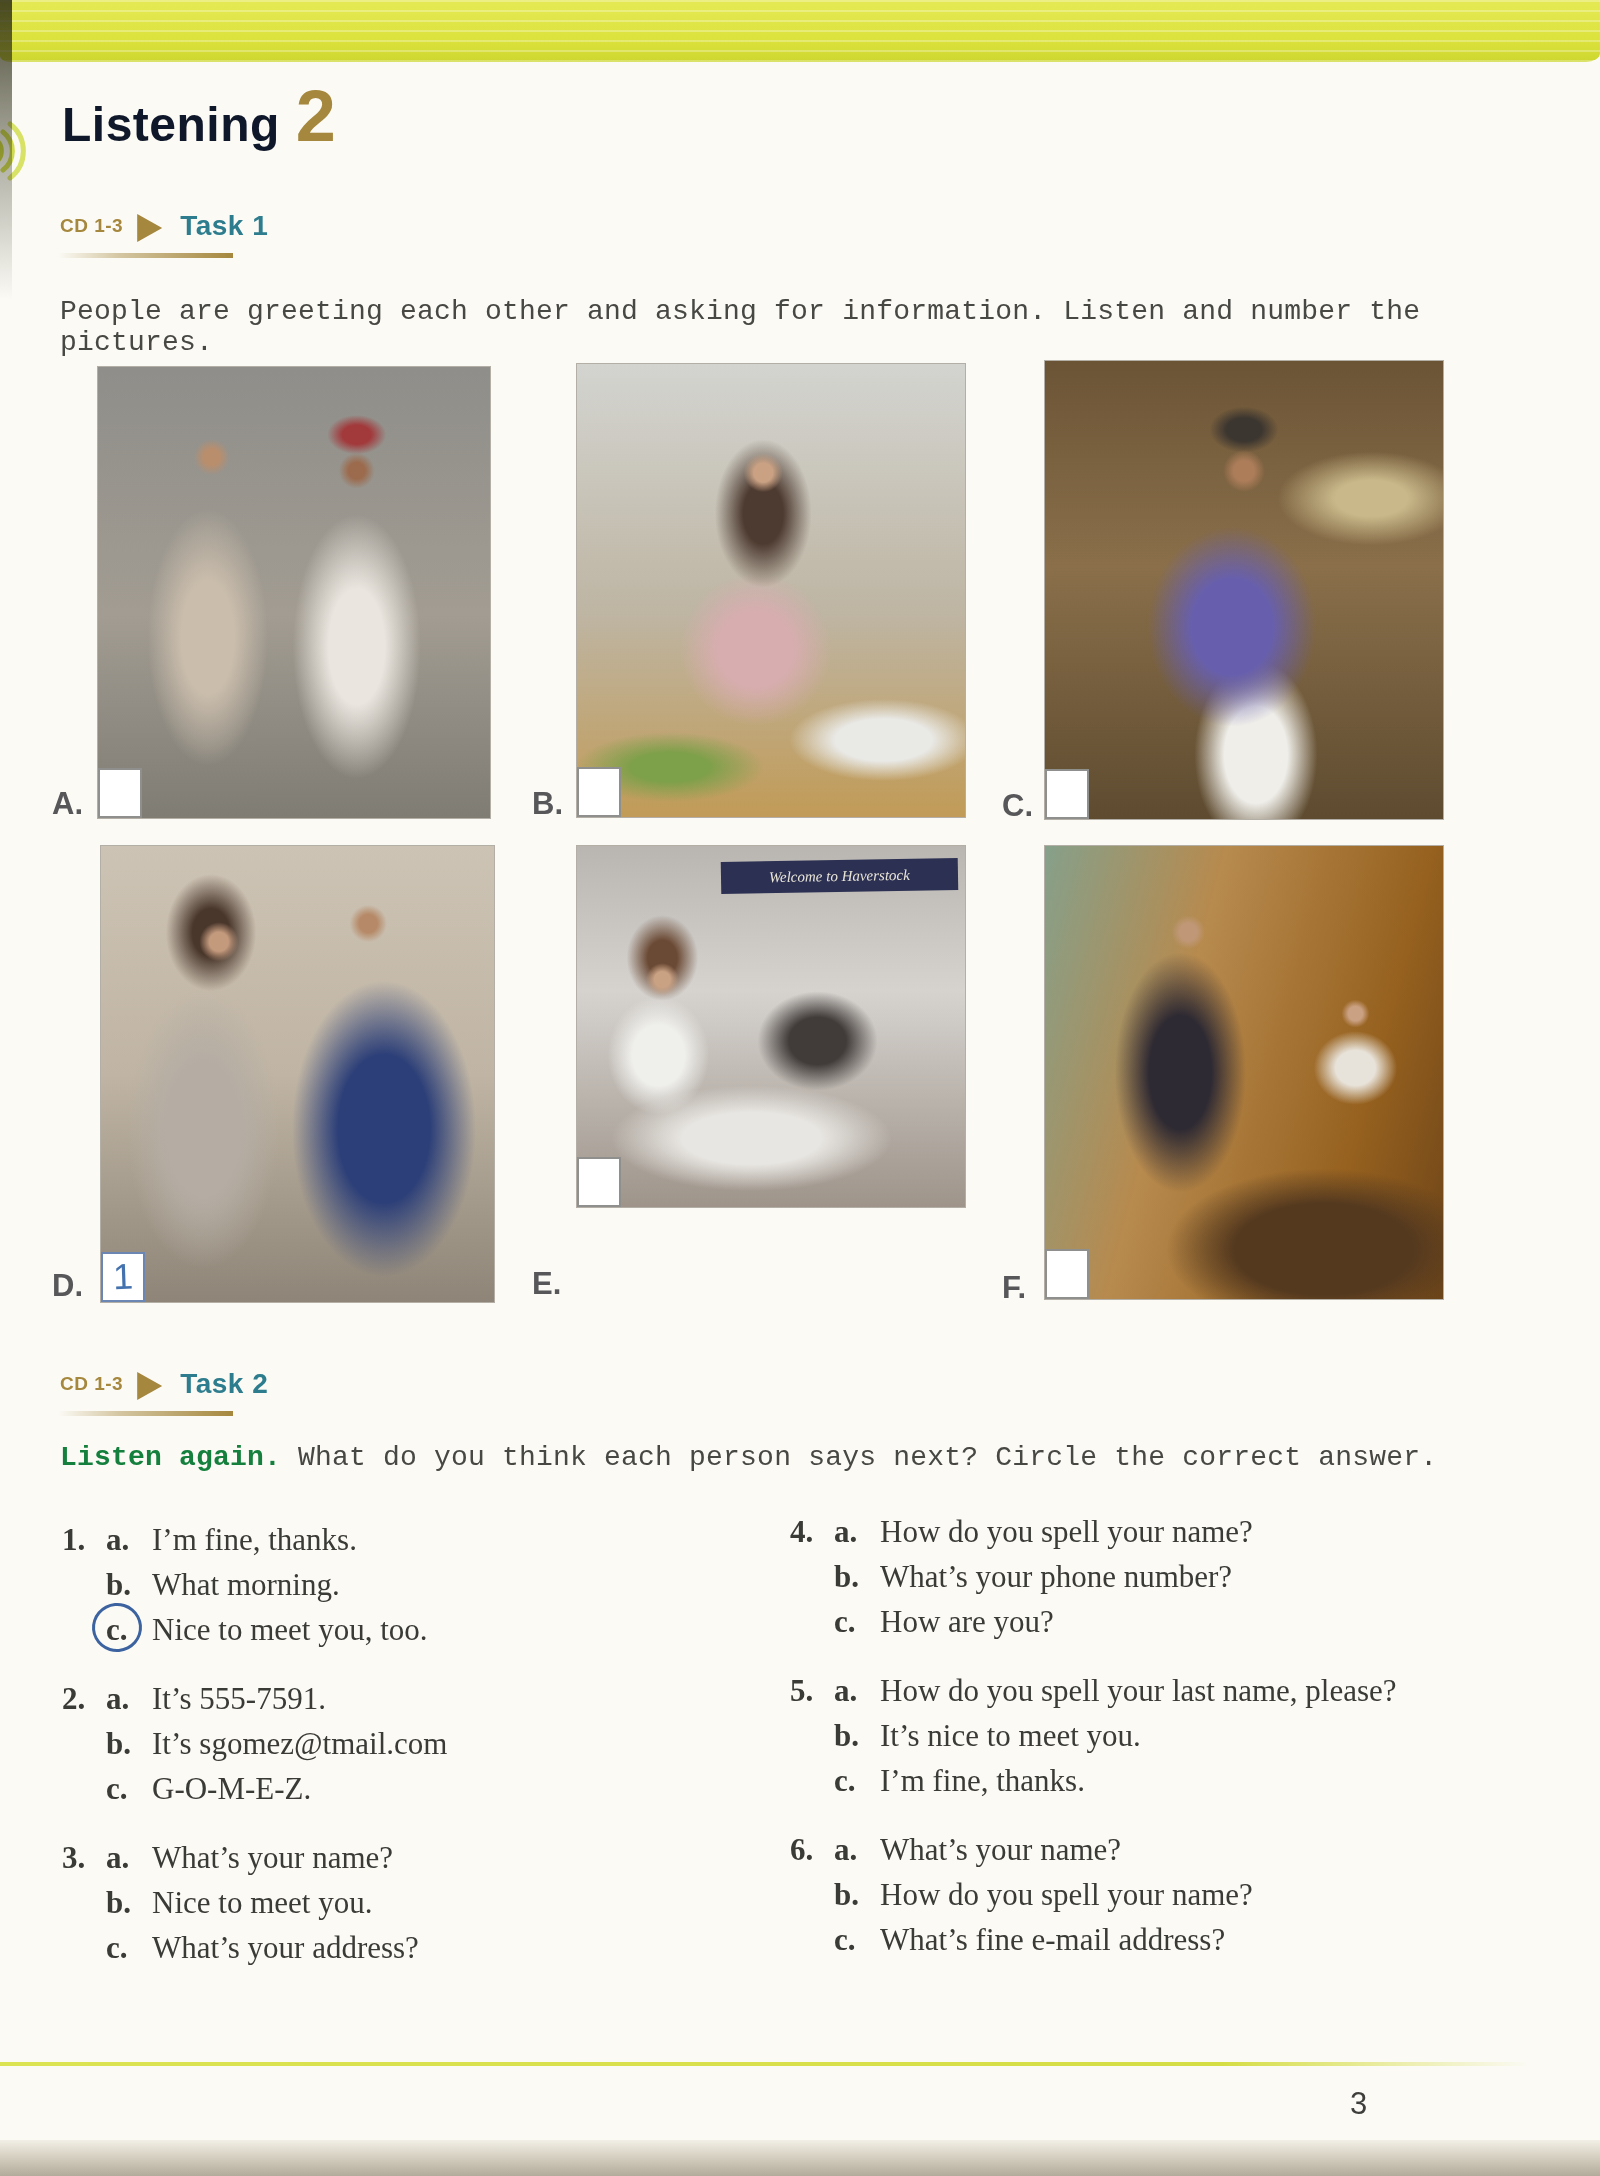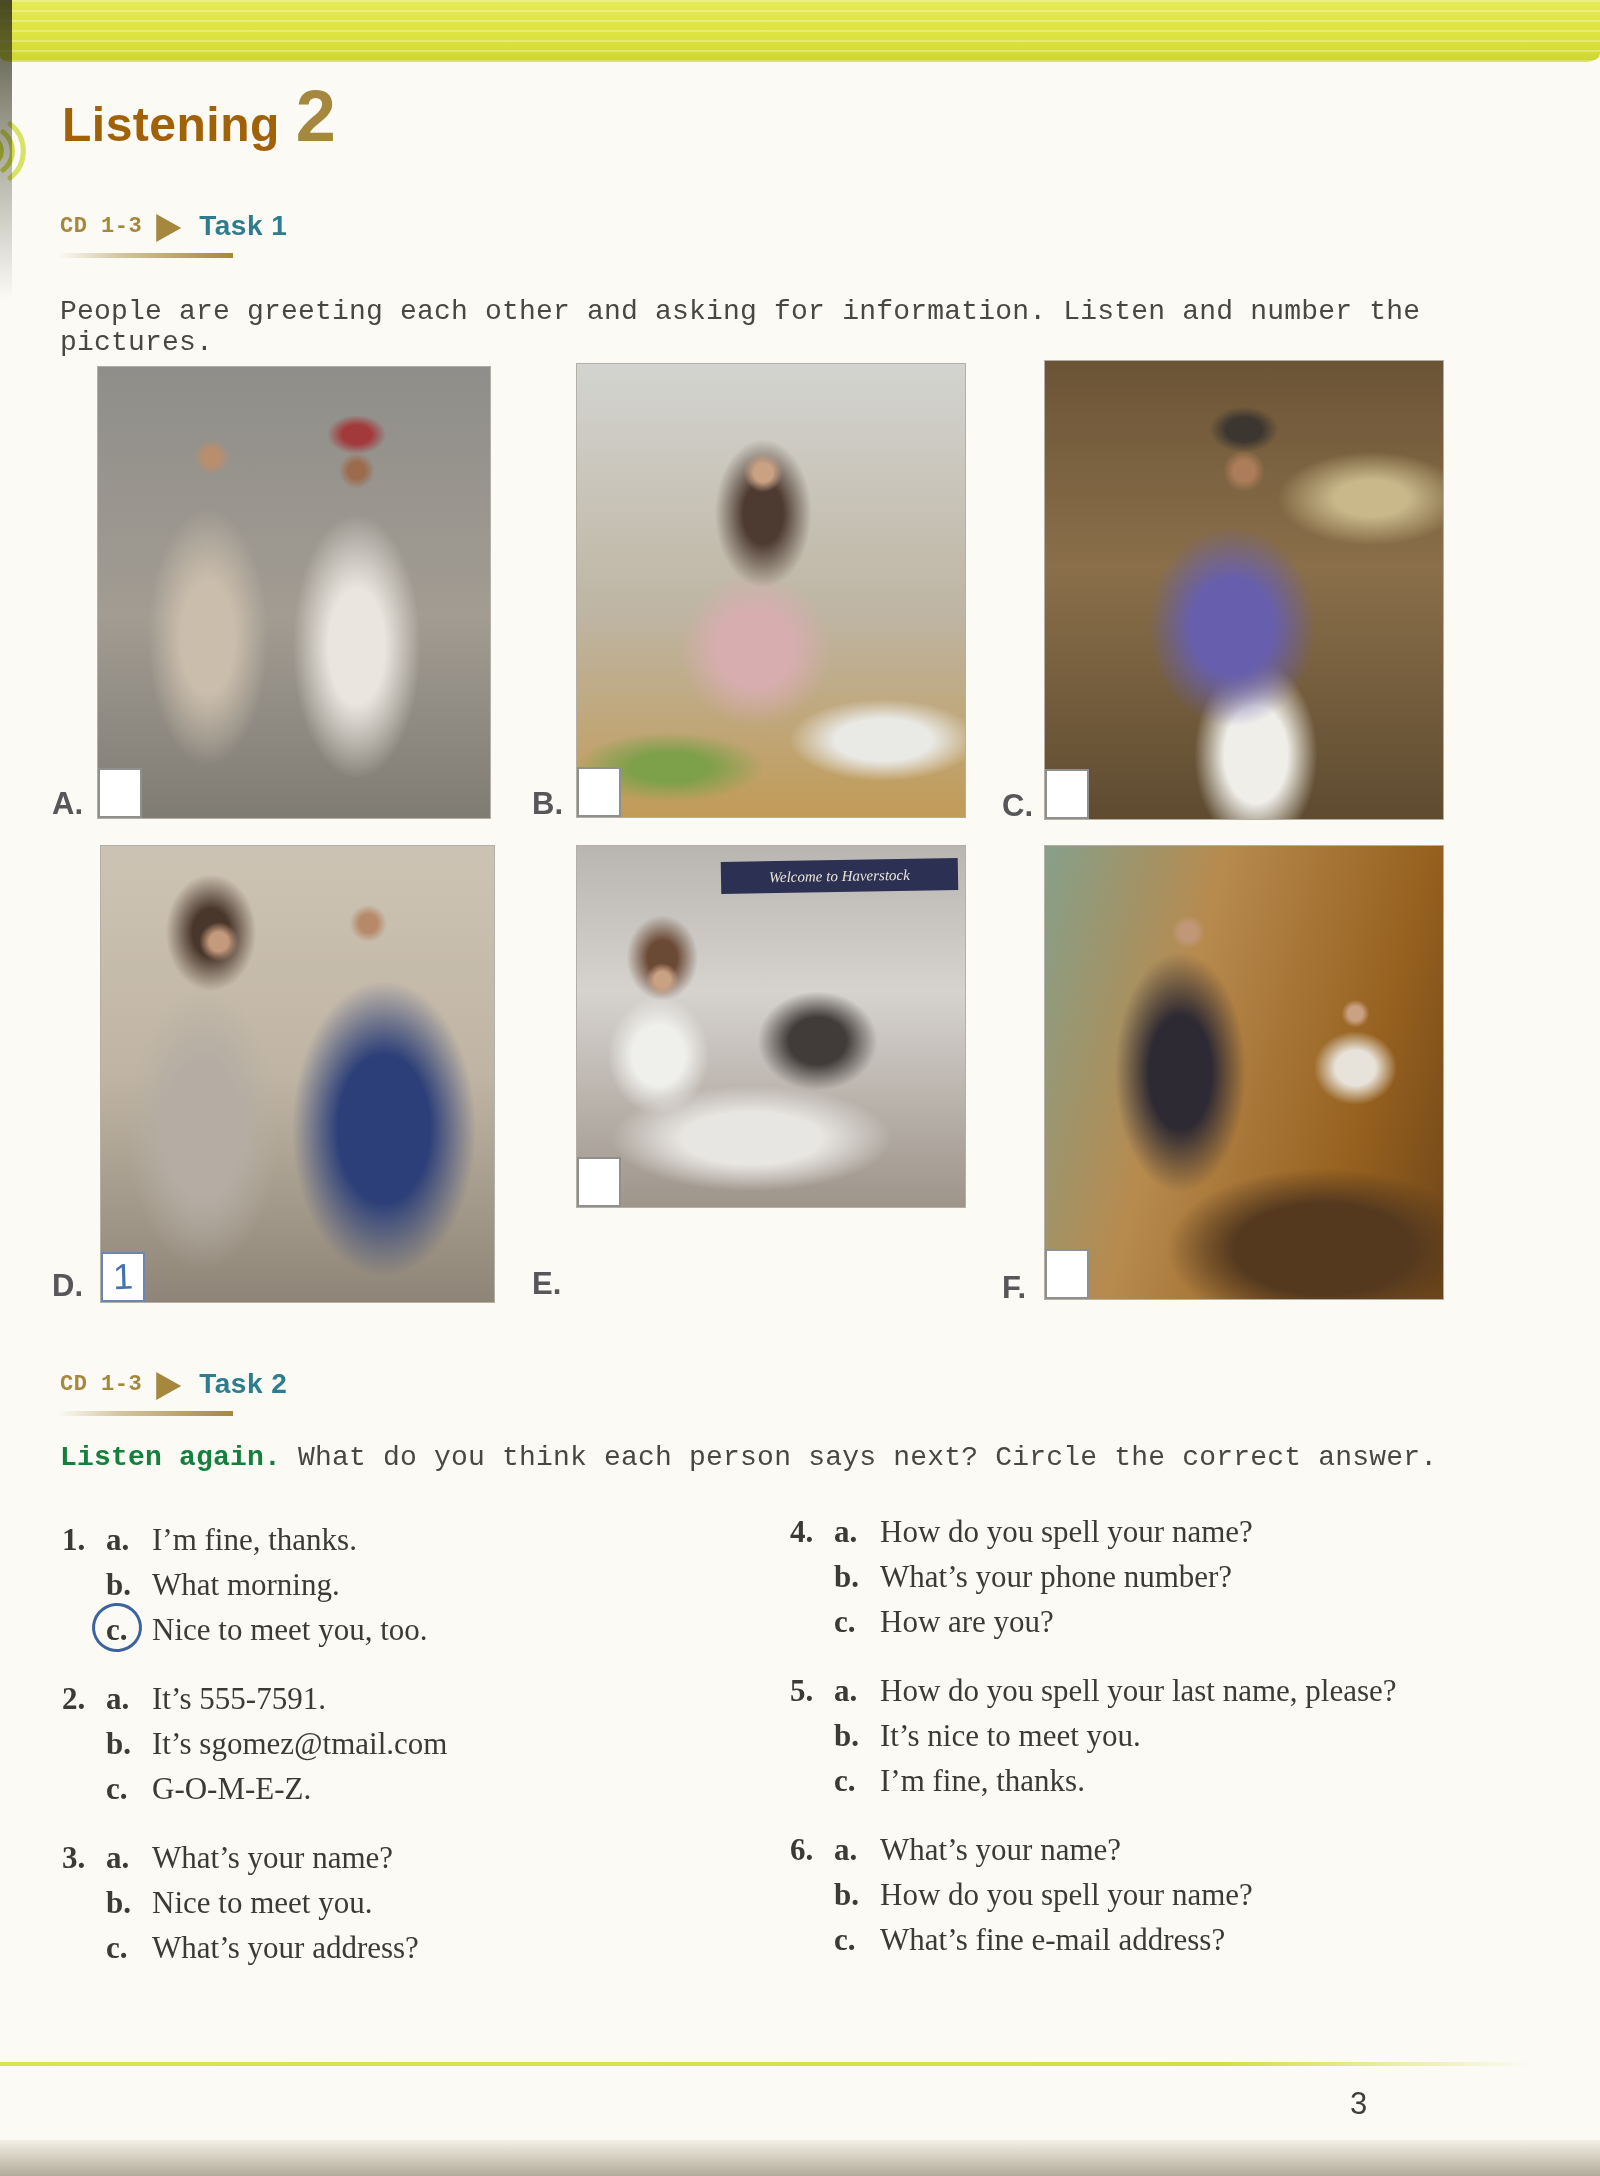--- a/index.html
+++ b/index.html
@@ -17,29 +17,29 @@
       linear-gradient(180deg, #e5ea55 0%, #dbe23c 65%, #cdd62f 100%);
     border-radius:0 0 14px 10px / 0 0 9px 6px;
   }
   .spine-shadow {
     position:absolute; left:0; top:0; width:12px; height:300px; z-index:5;
     background:linear-gradient(180deg, rgba(45,45,22,0.85) 0%, rgba(45,45,22,0.35) 55%, rgba(45,45,22,0) 100%);
   }
 
   
   .header { position:absolute; left:62px; top:84px; display:flex; align-items:baseline; }
-  .title { font-size:48px; font-weight:bold; color:#a16207; letter-spacing:0.5px; }
+  .title { font-size:48px; font-weight:bold; color:#0f172a; letter-spacing:0.5px; }
   .title-num { font-size:72px; font-weight:bold; color:#a5873d; margin-left:16px; line-height:0.9; }
   .sound-icon { position:absolute; left:-24px; top:118px; }
 
   
   .task-row { position:absolute; display:flex; align-items:center; }
   .task1-row { left:60px; top:210px; }
   .task2-row { left:60px; top:1368px; }
-  .cd-label { font-size:22px; font-weight:bold; color:#a5873d; letter-spacing:0.5px;font-family:Liberation Mono, monospace; }
+  .cd-label { font-size:19px; font-weight:bold; color:#a5873d; letter-spacing:0.5px; }
   .play-tri { width:25px; height:28px; background:#a5873d; margin:4px 18px 0 14px;
               clip-path:polygon(0 0, 100% 50%, 0 100%); }
   .task-title { font-size:28px; color:#2e7d8e; font-weight:bold; letter-spacing:0.5px; }
   .task-underline { position:absolute; height:5px; width:175px;
     background:linear-gradient(90deg, rgba(165,135,61,0) 0%, rgba(165,135,61,0.45) 35%, #a5873d 100%); }
   .u1 { left:58px; top:253px; }
   .u2 { left:58px; top:1411px; }
 
   .instruction { position:absolute; font-size:28px; color:#474744; letter-spacing:0.2px;font-family:Liberation Mono, monospace; }
   .instr1 { left:60px; top:296px; width:1400px; }

